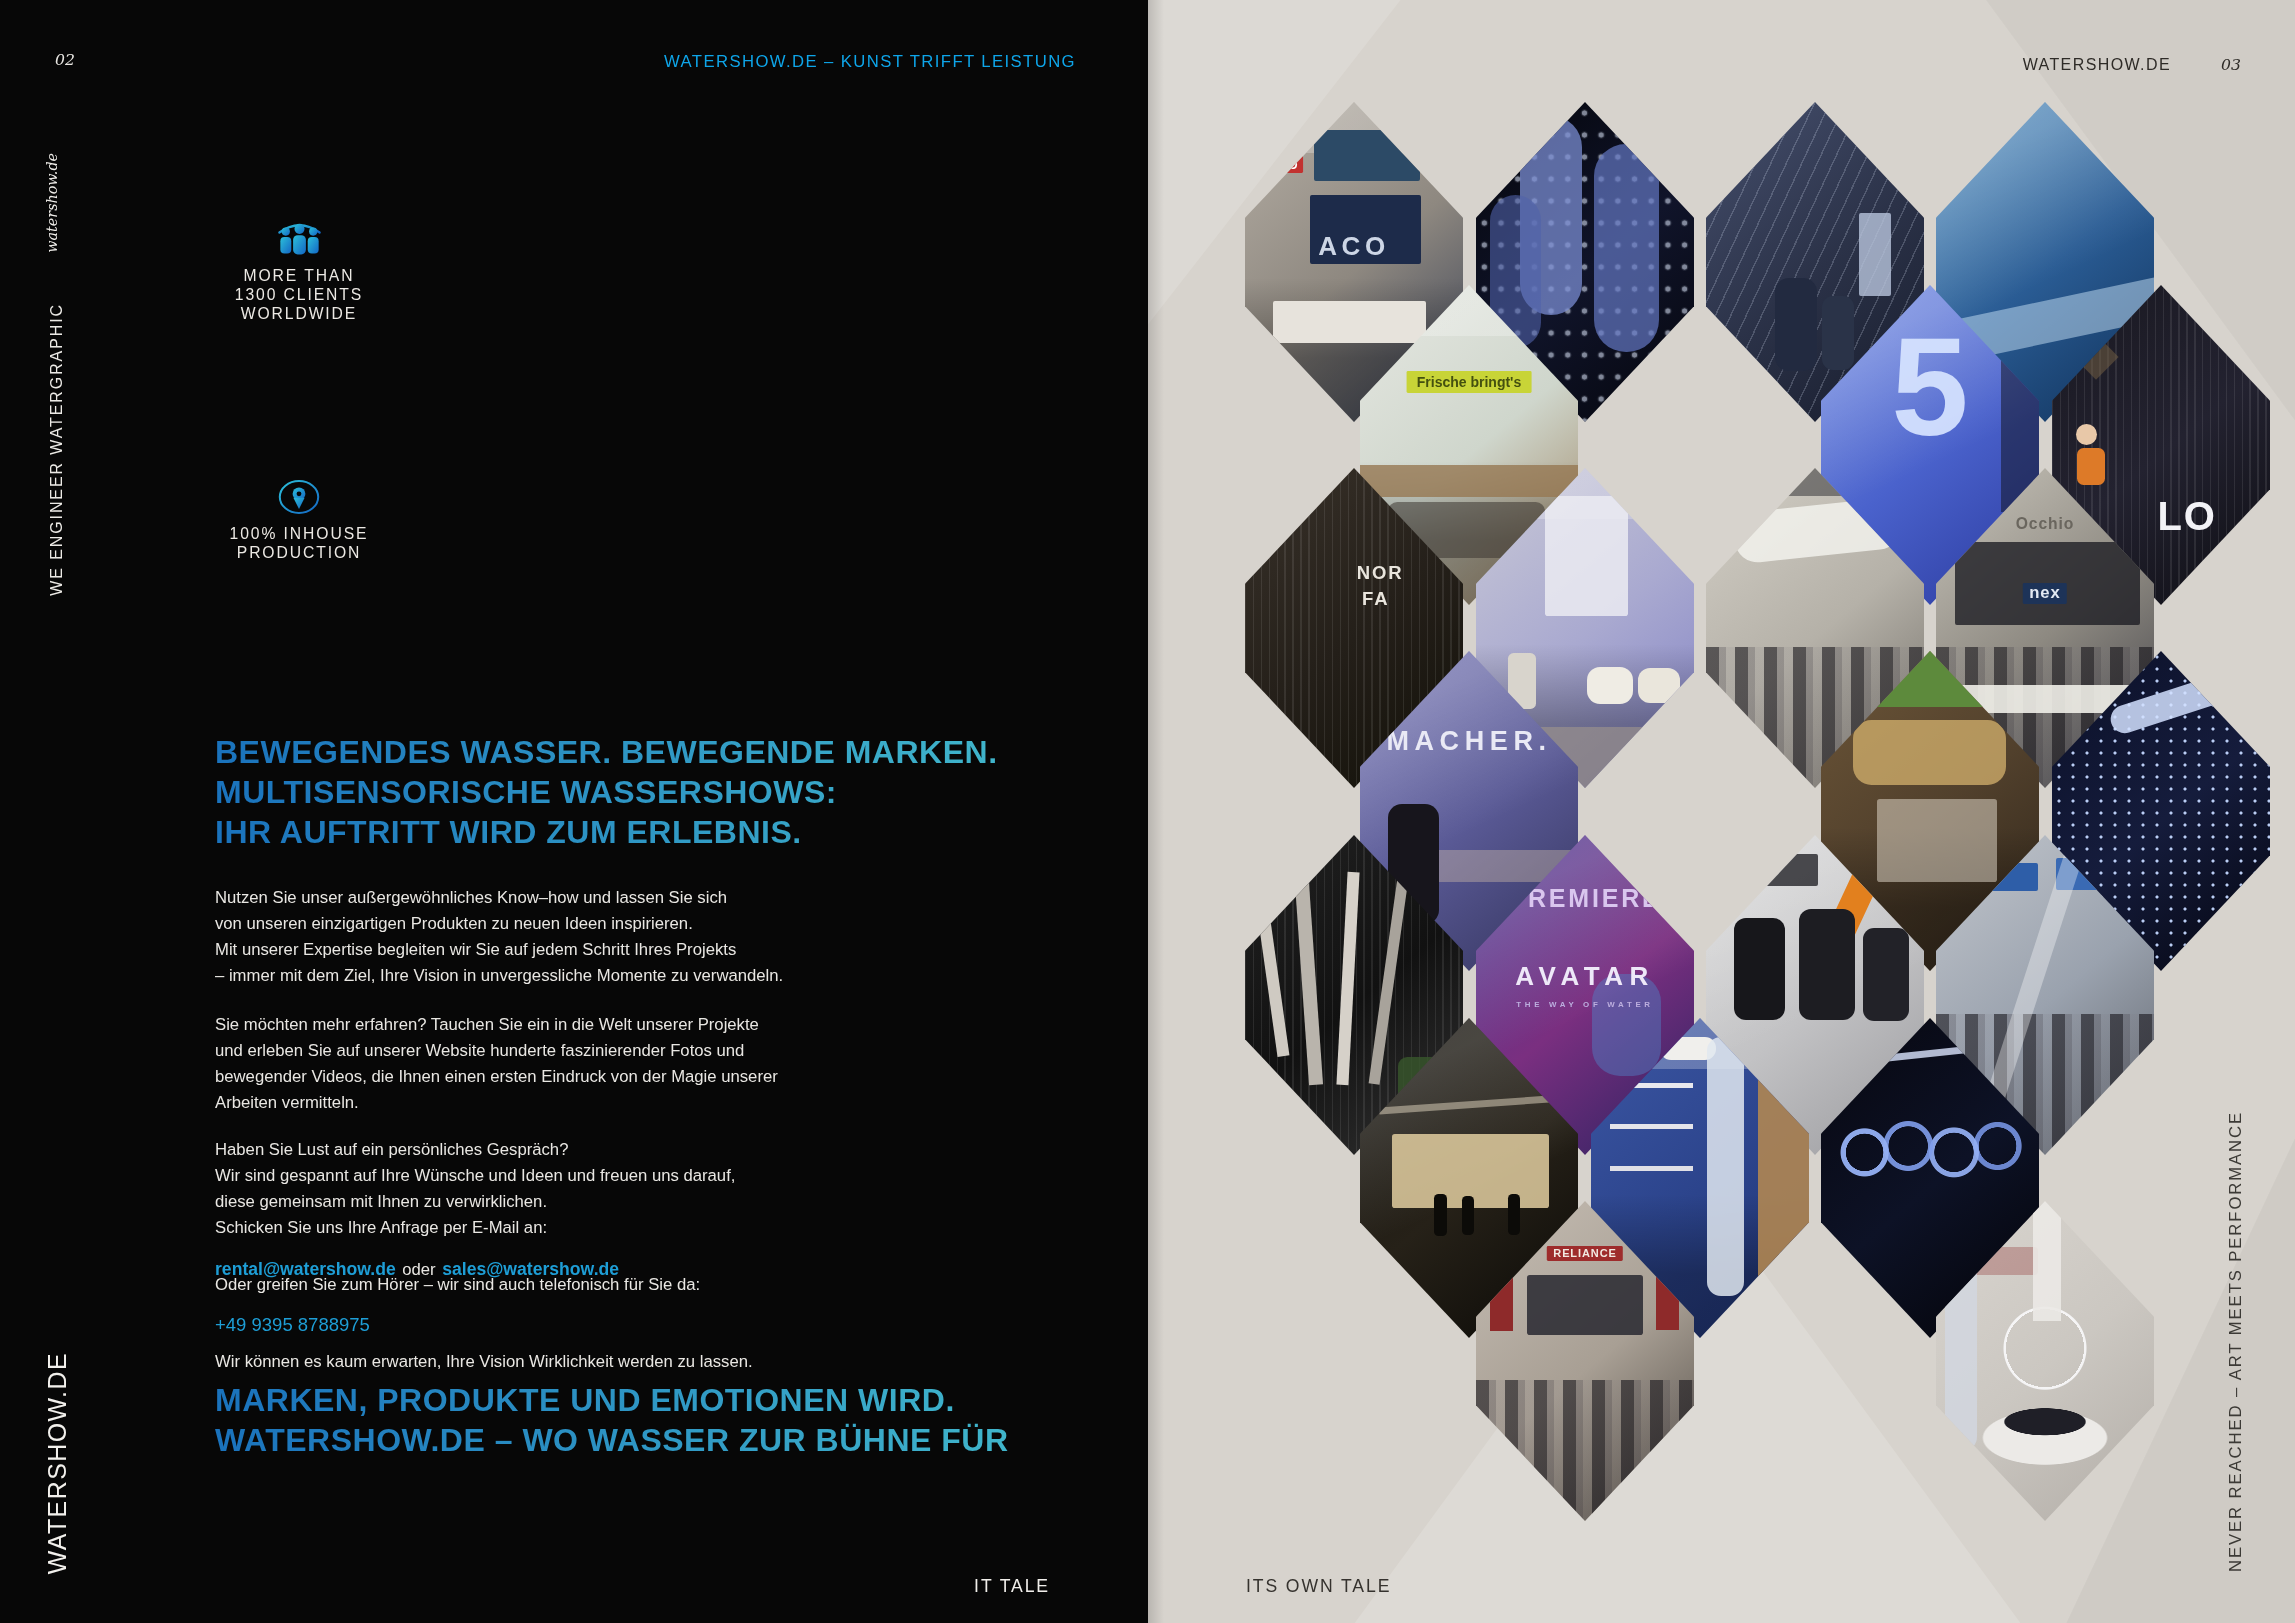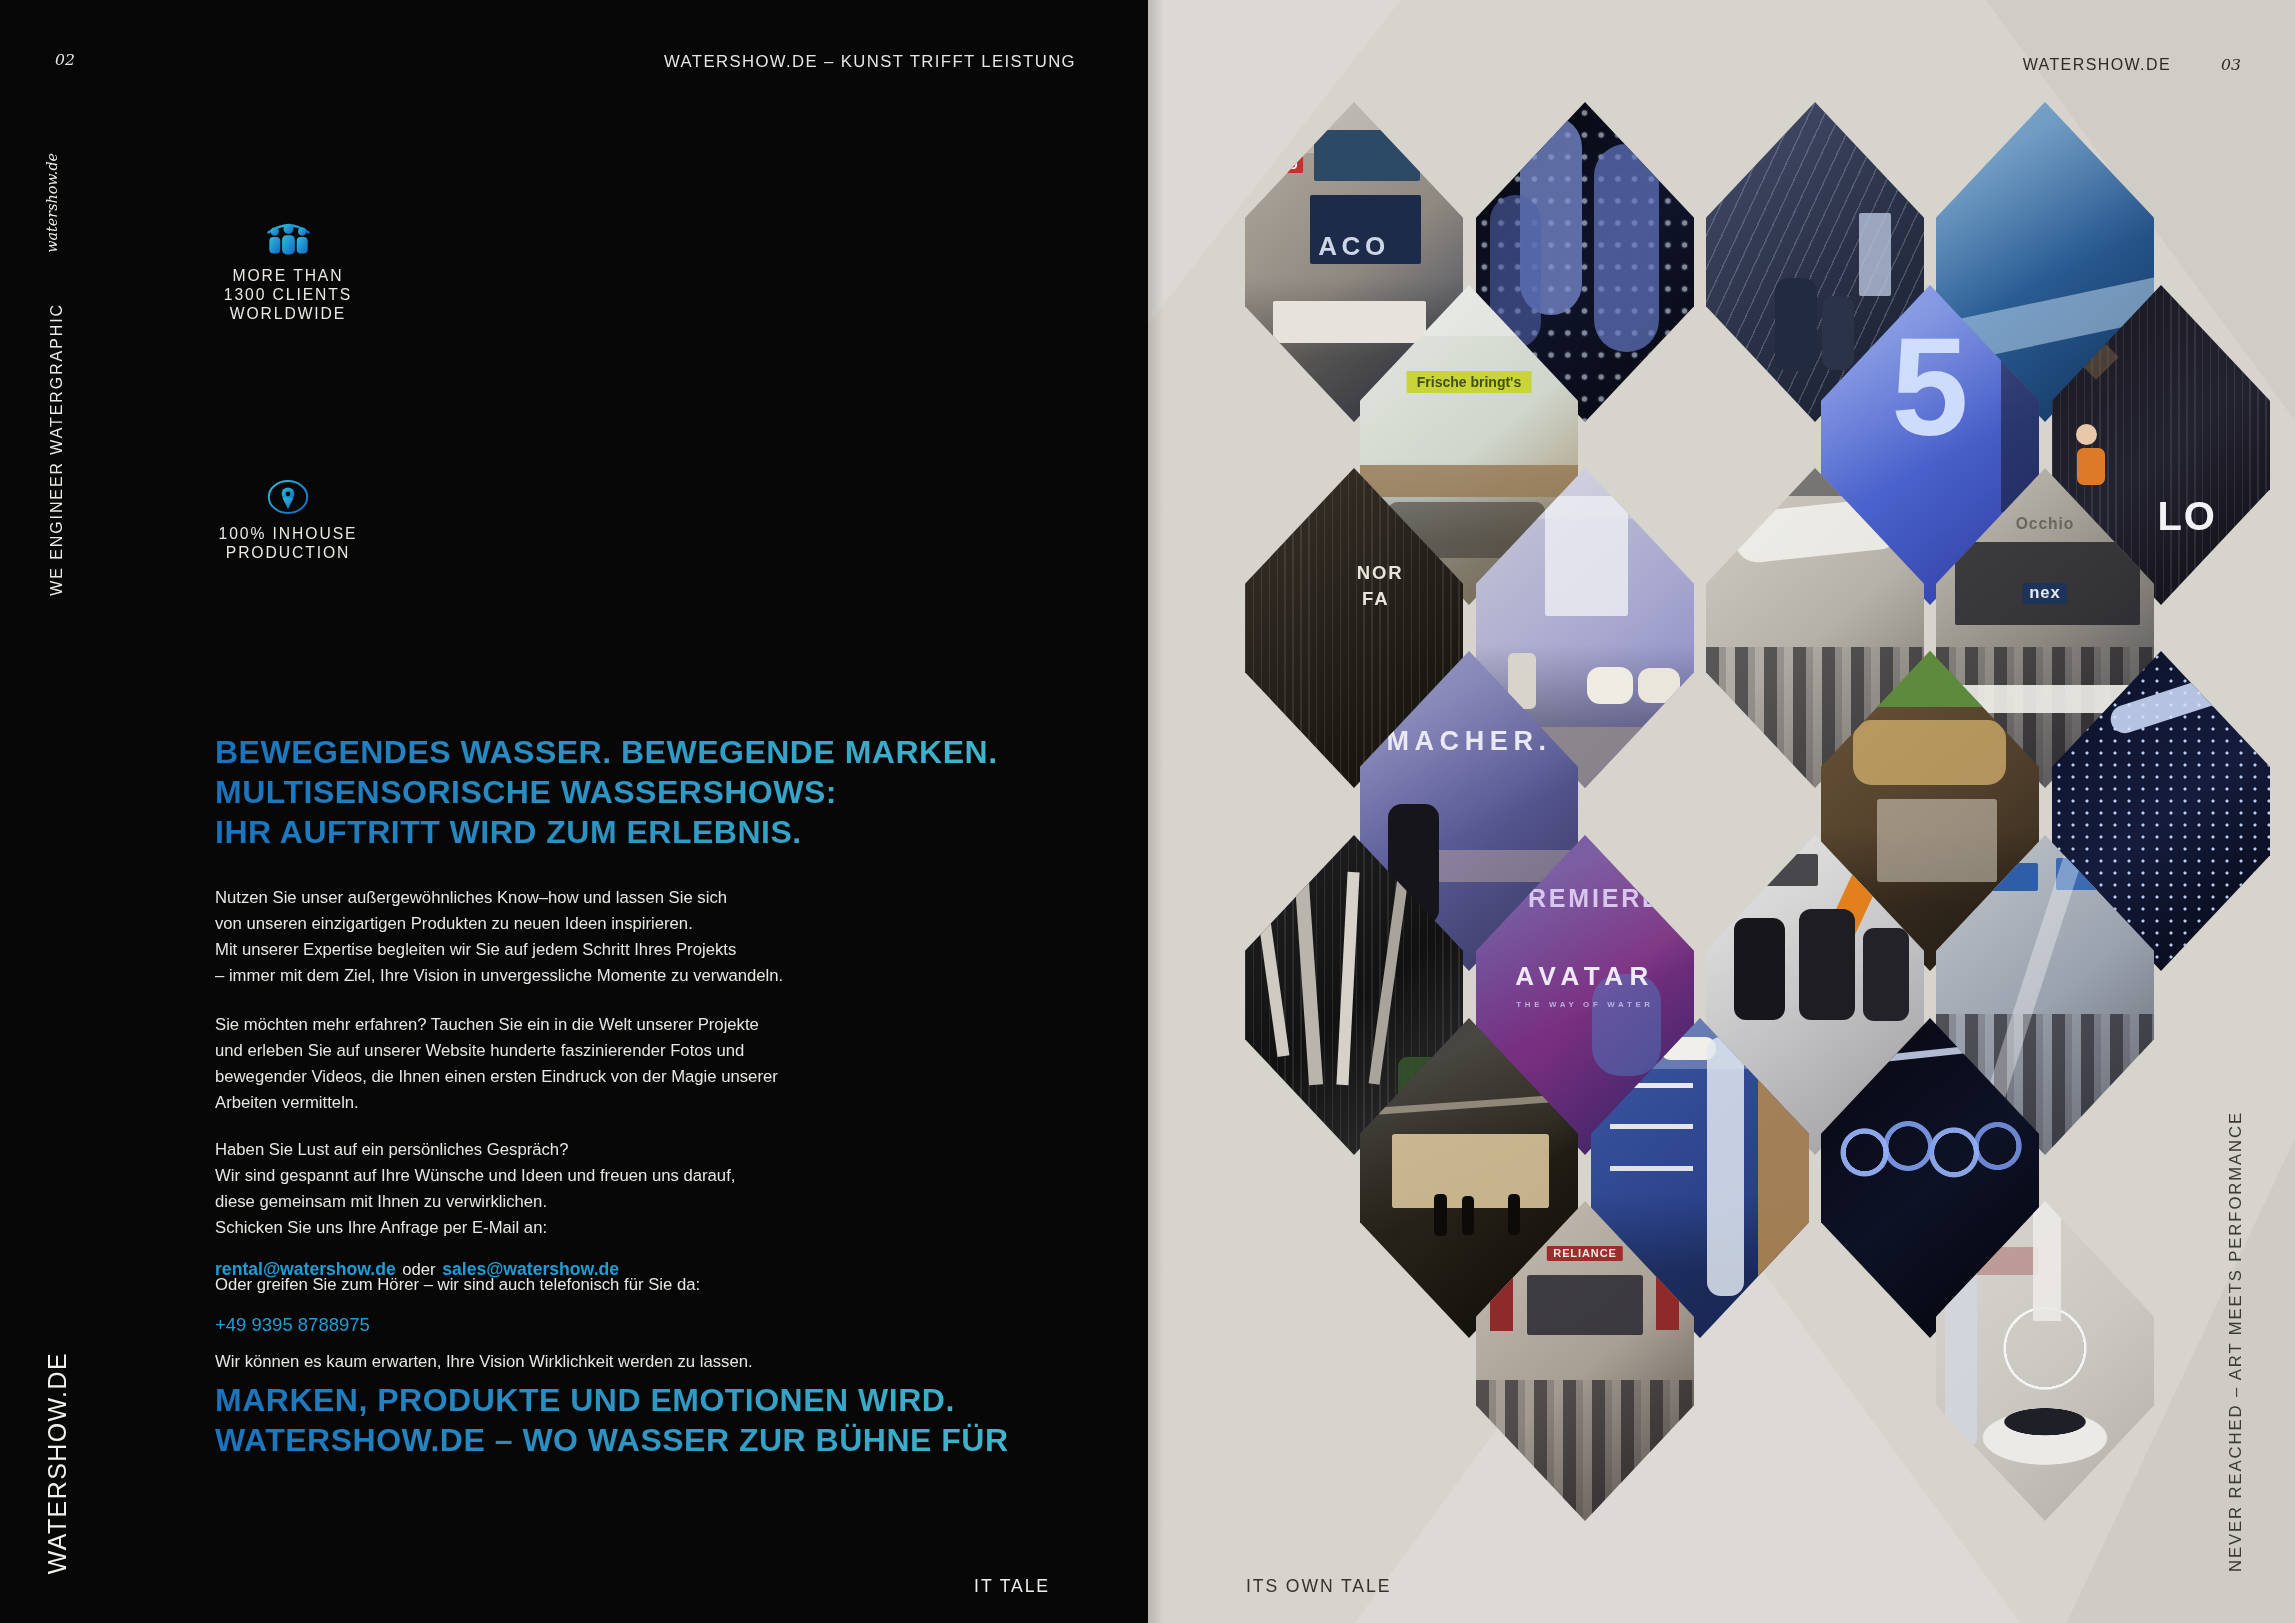--- a/index.html
+++ b/index.html
@@ -3,27 +3,27 @@
 <meta charset="utf-8">
 <style>
   html,body{margin:0;padding:0;background:#9a9792;}
   .canvas{position:relative;width:2295px;height:1623px;overflow:hidden;
           font-family:"Liberation Sans",sans-serif;}
   
   .page-left{position:absolute;left:0;top:0;width:1148px;height:1623px;background:#070707;}
   .pageno{font-family:"DejaVu Serif",serif;font-style:italic;font-size:15.7px;}
   .pageno-left{position:absolute;left:55px;top:50px;color:#e8e6e2;}
   .header-left{position:absolute;left:662px;top:52px;width:416px;text-align:center;
-               color:#e5e5e5;font-size:16.7px;letter-spacing:1.4px;}
+               color:#0ea5e9;font-size:16.7px;letter-spacing:1.4px;}
   .vtext{position:absolute;writing-mode:vertical-rl;transform:rotate(180deg);white-space:nowrap;}
   .v-italic{left:44px;top:153px;font-family:"DejaVu Serif",serif;font-style:italic;
             font-size:14.3px;color:#f0eeea;}
   .v-engineer{left:48px;top:303px;font-size:16px;letter-spacing:1.9px;color:#eceae6;}
   .v-big{left:43px;bottom:49px;font-size:25px;letter-spacing:1.4px;color:#f2f0ec;}
-  .stat{position:absolute;left:142px;width:292px;text-align:center;color:#ece9e4;}
+  .stat{position:absolute;left:153px;width:292px;text-align:center;color:#ece9e4;}
   .stat svg{display:block;margin:0 auto 7.4px auto;}
   .stat-line{font-size:15.7px;letter-spacing:1.9px;line-height:19px;}
   .headline{position:absolute;left:215px;font-weight:700;font-size:32px;line-height:40px;
             letter-spacing:0.5px;}
   .grad-line{background:linear-gradient(90deg,#1a72bc,#40b5cb);
              -webkit-background-clip:text;background-clip:text;color:transparent;}
   .para{position:absolute;left:215px;color:#e9e7e3;font-size:16.7px;line-height:26px;font-weight:400;}
   .inline-row{position:absolute;left:215px;white-space:nowrap;margin-top:16px;}
   .link{color:#1e9ed6;font-weight:700;font-size:17.6px;}
   .email-sep{color:#e9e7e3;font-size:16.7px;margin:0 6.5px;}

